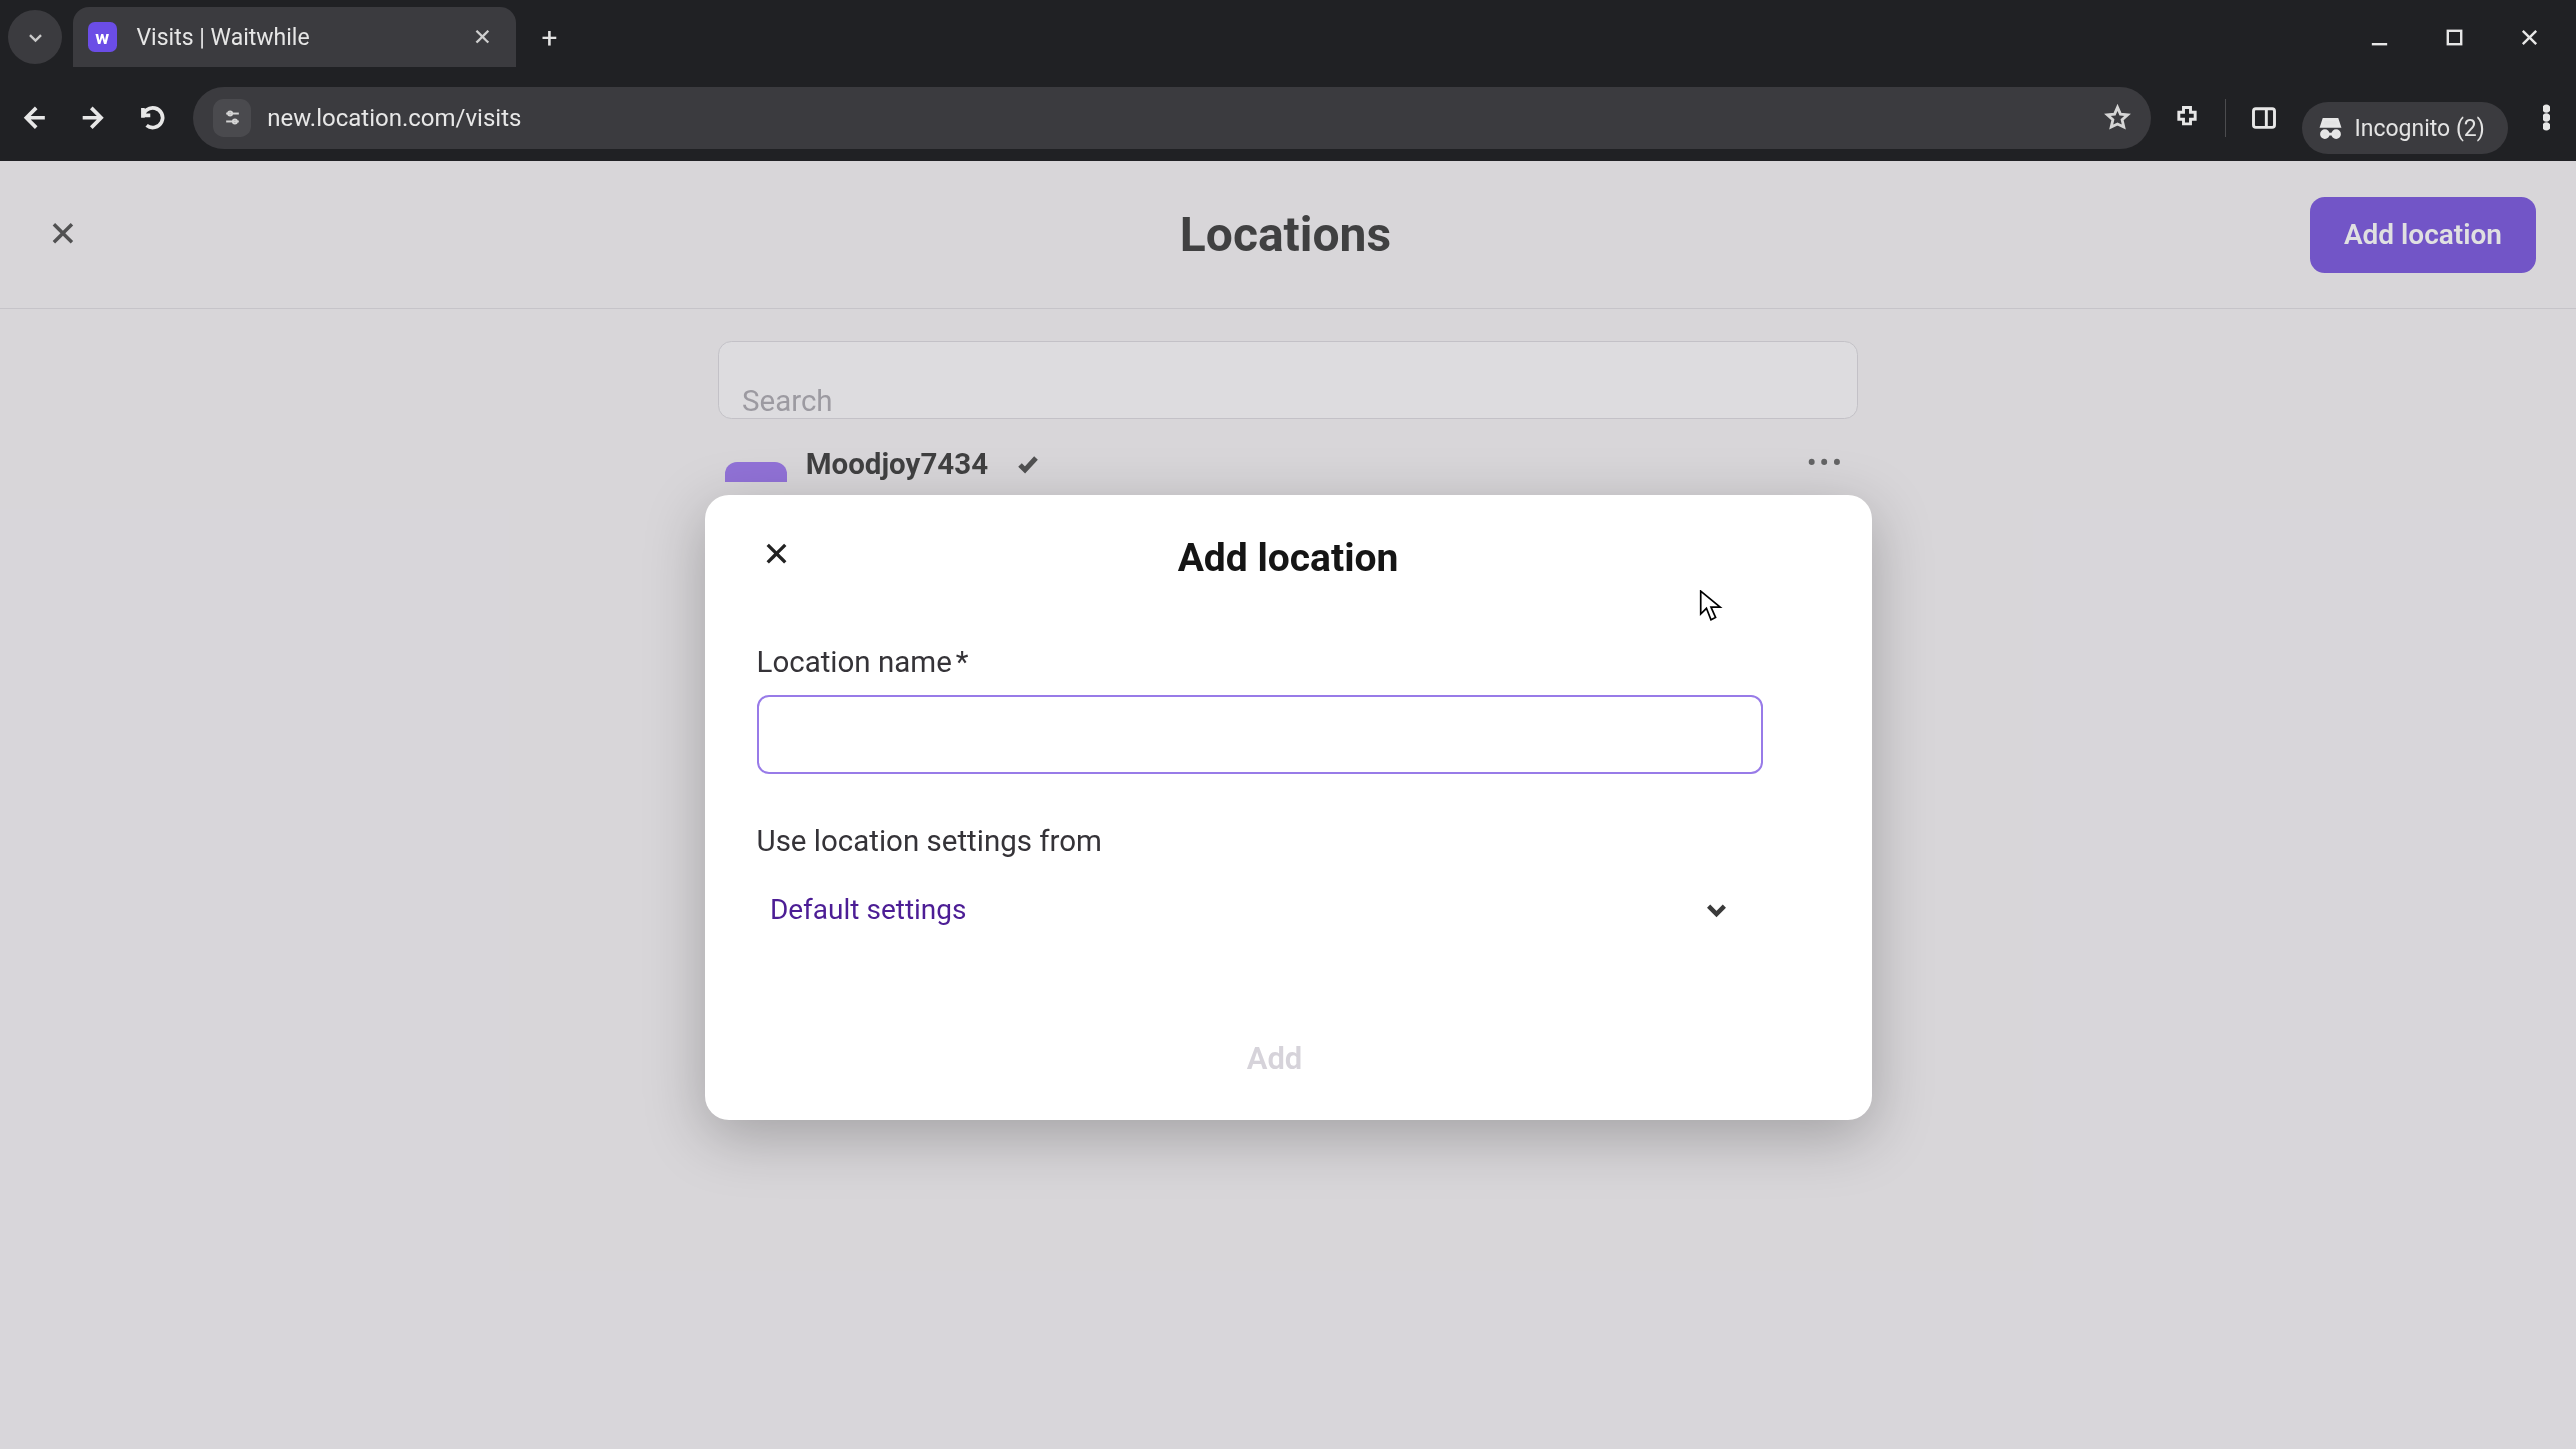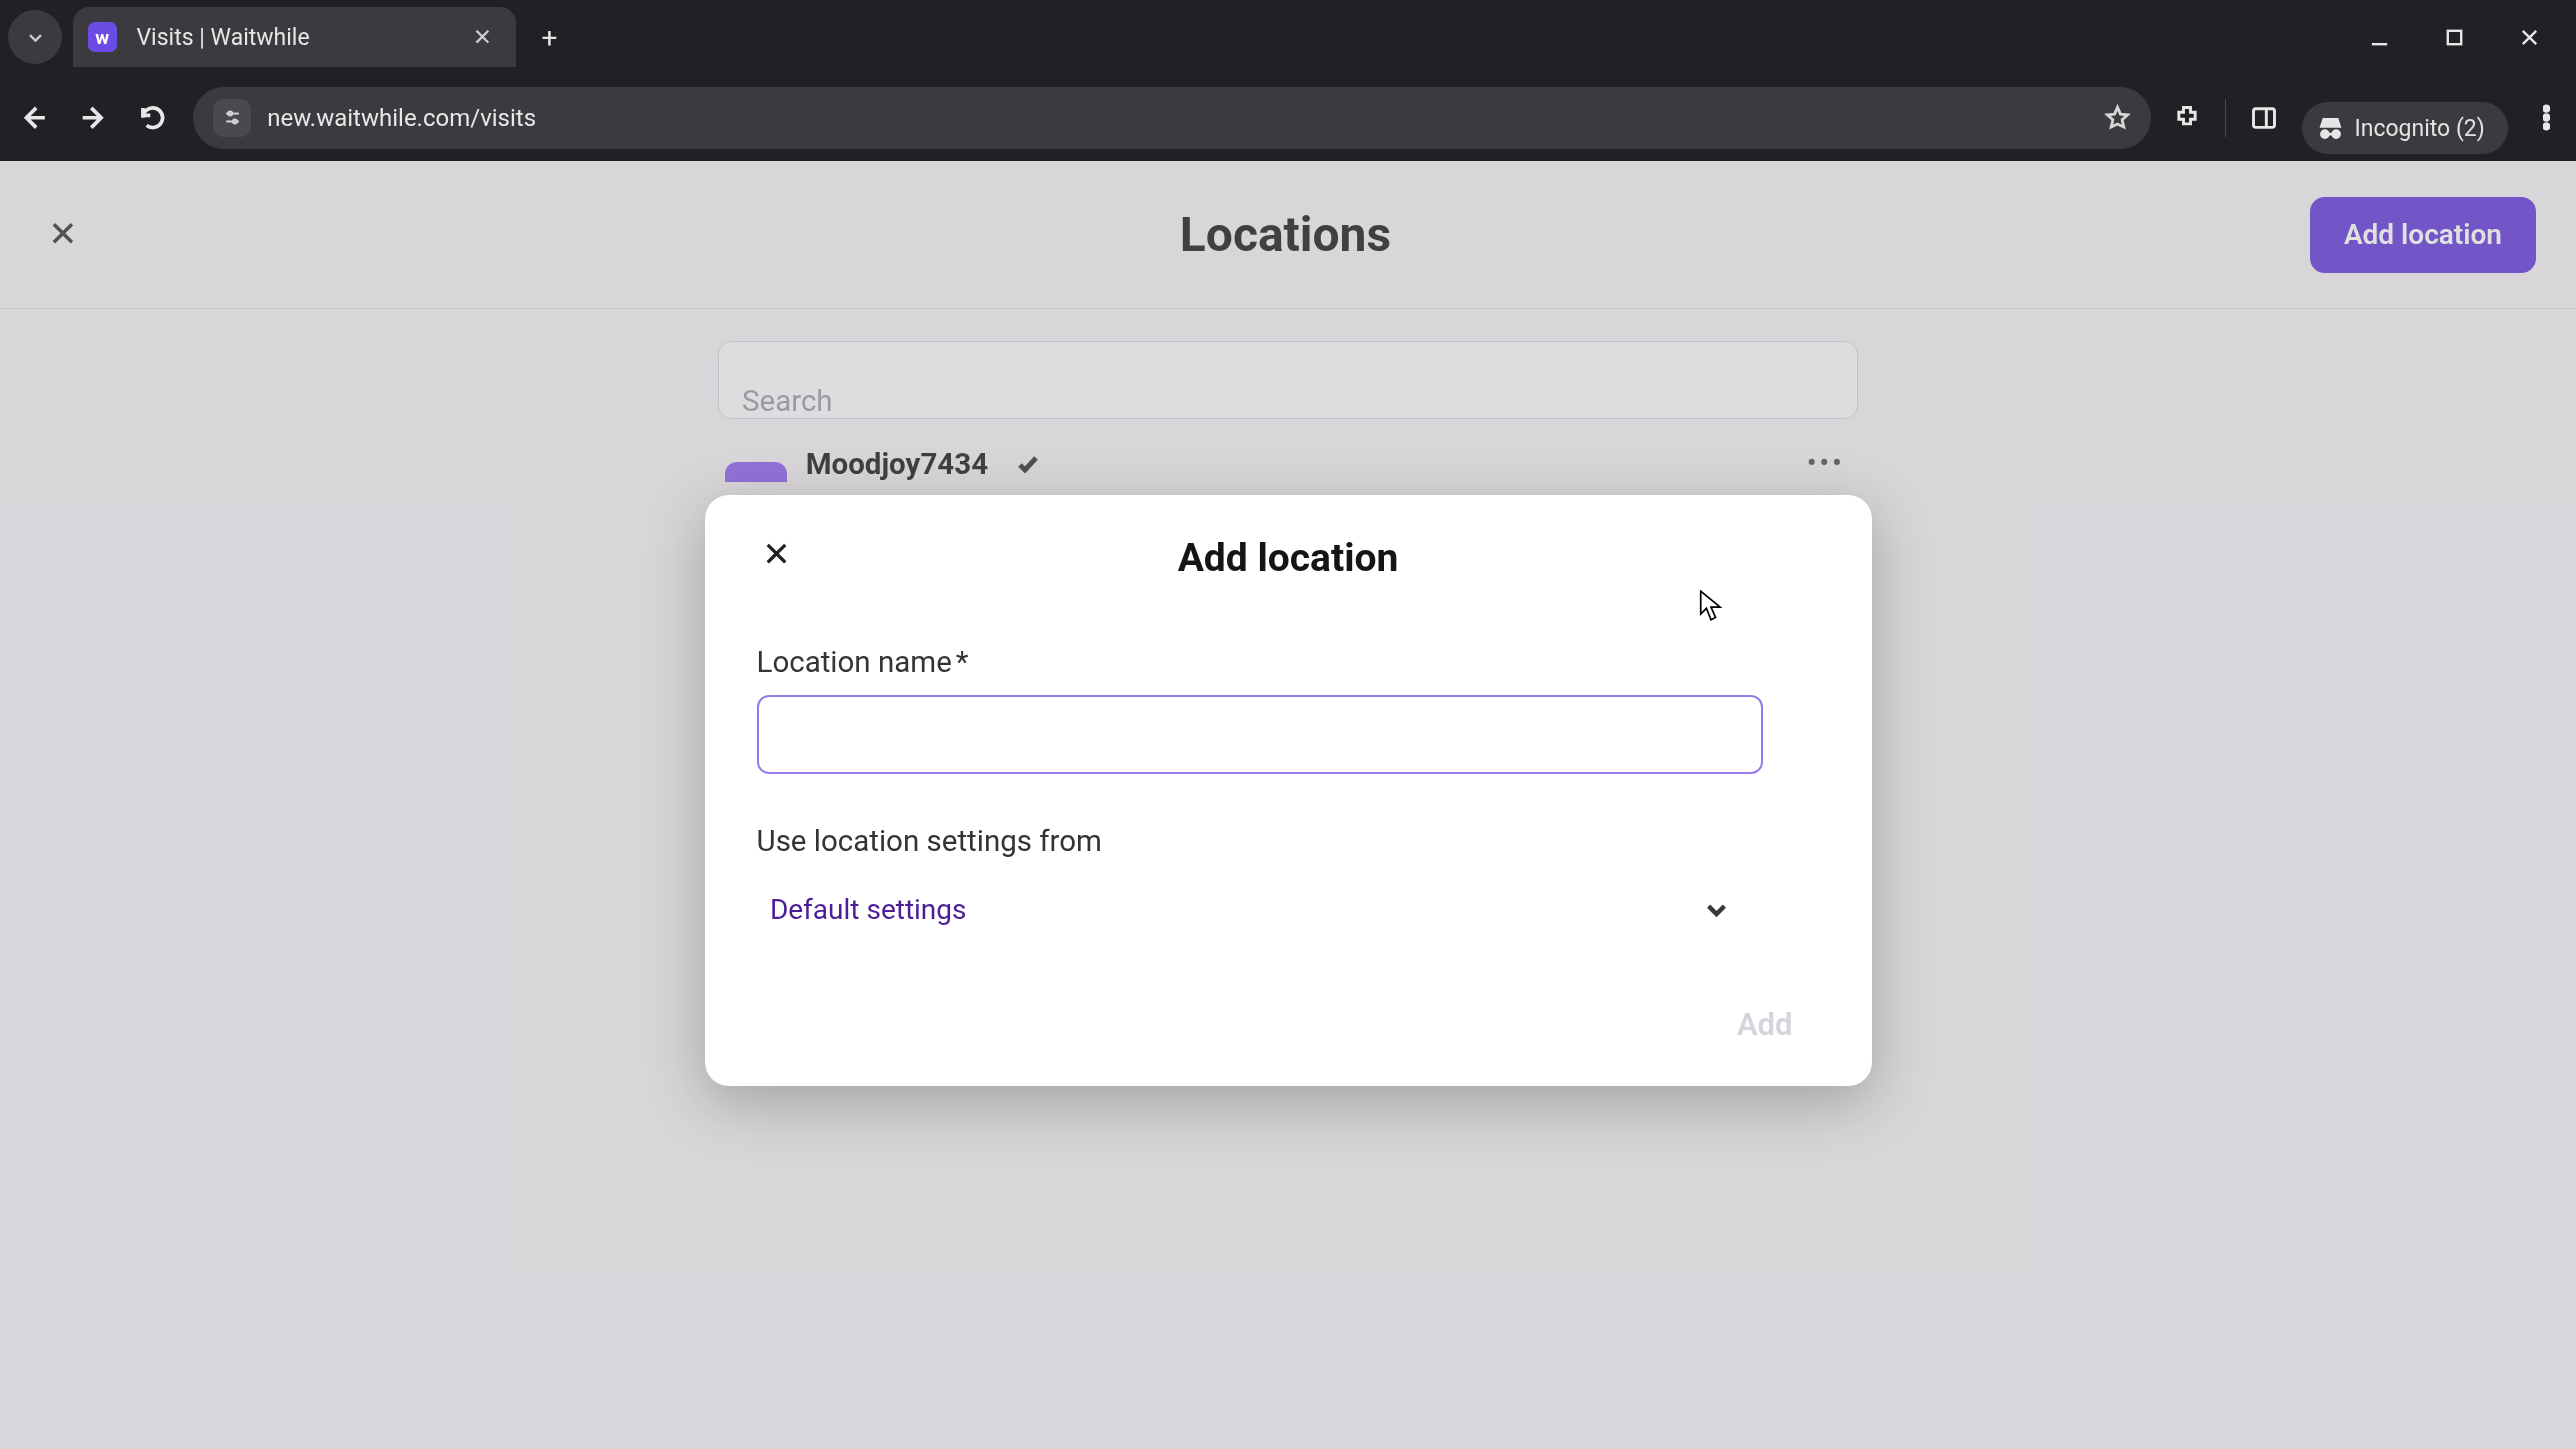--- a/index.html
+++ b/index.html
@@ -355,22 +355,22 @@
     padding: 0 5.4px 0 13.4px;
     margin-top: 6.7px;
   }
   .select-value {
     font-size: 28px;
     color: #4c1d95;
   }
   .select-row svg { width: 27px; height: 27px; stroke: #3a3a3a; fill: none; stroke-width: 4; }
   .modal-footer {
     display: flex;
-    justify-content: flex-end;
-    margin-top: 62px;
+    justify-content: center;
+    margin-top: 96px;
     padding-right: 27px;
   }
   .add-submit {
     font-size: 31px;
     font-weight: 600;
     color: #d6d3da;
     background: transparent;
     border: none;
   }
 
@@ -440,21 +440,21 @@
     </div>
     <div class="addr">
       <div class="site-chip">
         <svg viewBox="0 0 24 24">
             <line x1="4" y1="7" x2="20" y2="7"></line>
             <line x1="4" y1="17" x2="20" y2="17"></line>
             <circle cx="9" cy="7" r="2.5"></circle>
             <circle cx="15" cy="17" r="2.5"></circle>
           </svg>
       </div>
-      <div class="url">new.waitwhile.com/visits</div>
+      <div class="url">new.location.com/visits</div>
       <div class="addr-right">
         <svg viewBox="0 0 24 24">
             <path d="M12 3l2.6 6 6.4.6-4.9 4.4 1.5 6.4L12 17.8 6.4 20.4l1.5-6.4L3 9.6l6.4-.6z"></path>
           </svg>
       </div>
     </div>
     <div class="toolbar-right">
       <svg viewBox="0 0 24 24">
           <path d="M9 3h6v4h4v6h-4v4H9v-4H5V7h4z"></path>
         </svg>

